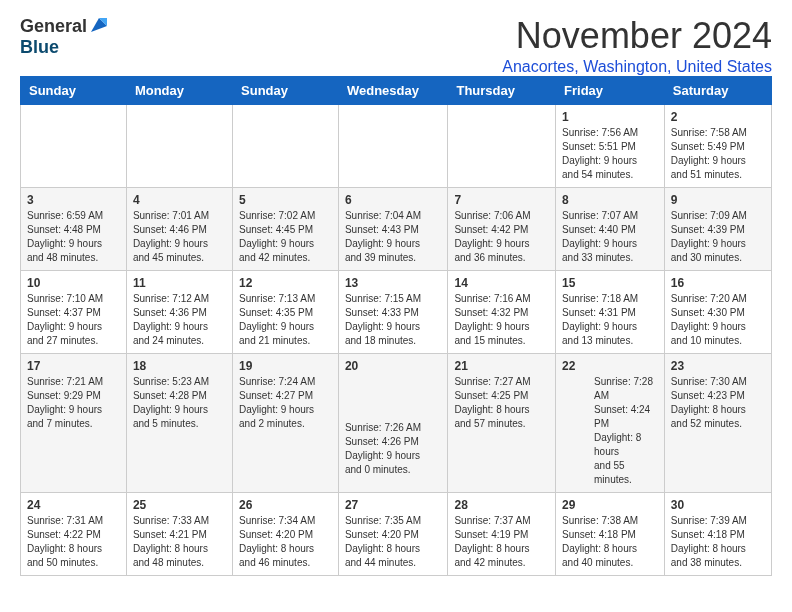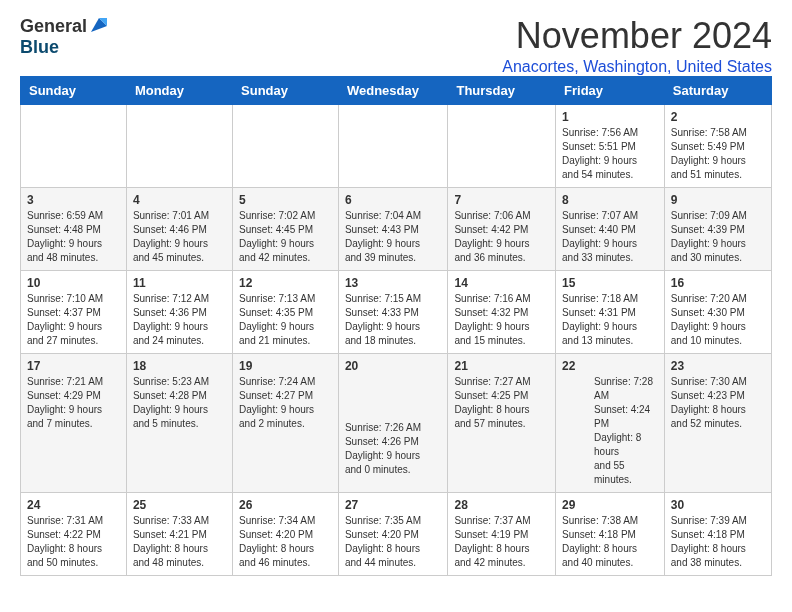--- a/index.html
+++ b/index.html
@@ -247,21 +247,21 @@
             <div class="day-info" style="white-space: pre-line;">Sunrise: 7:20 AM
 Sunset: 4:30 PM
 Daylight: 9 hours
 and 10 minutes.</div>
           </td>
         </tr>
         <tr>
           <td>
             <span class="day-num">17</span>
             <div class="day-info" style="white-space: pre-line;">Sunrise: 7:21 AM
-Sunset: 4:29 PM
+Sunset: 9:29 PM
 Daylight: 9 hours
 and 7 minutes.</div>
           </td>
           <td>
             <span class="day-num">18</span>
             <div class="day-info" style="white-space: pre-line;">Sunrise: 5:23 AM
 Sunset: 4:28 PM
 Daylight: 9 hours
 and 5 minutes.</div>
           </td>

